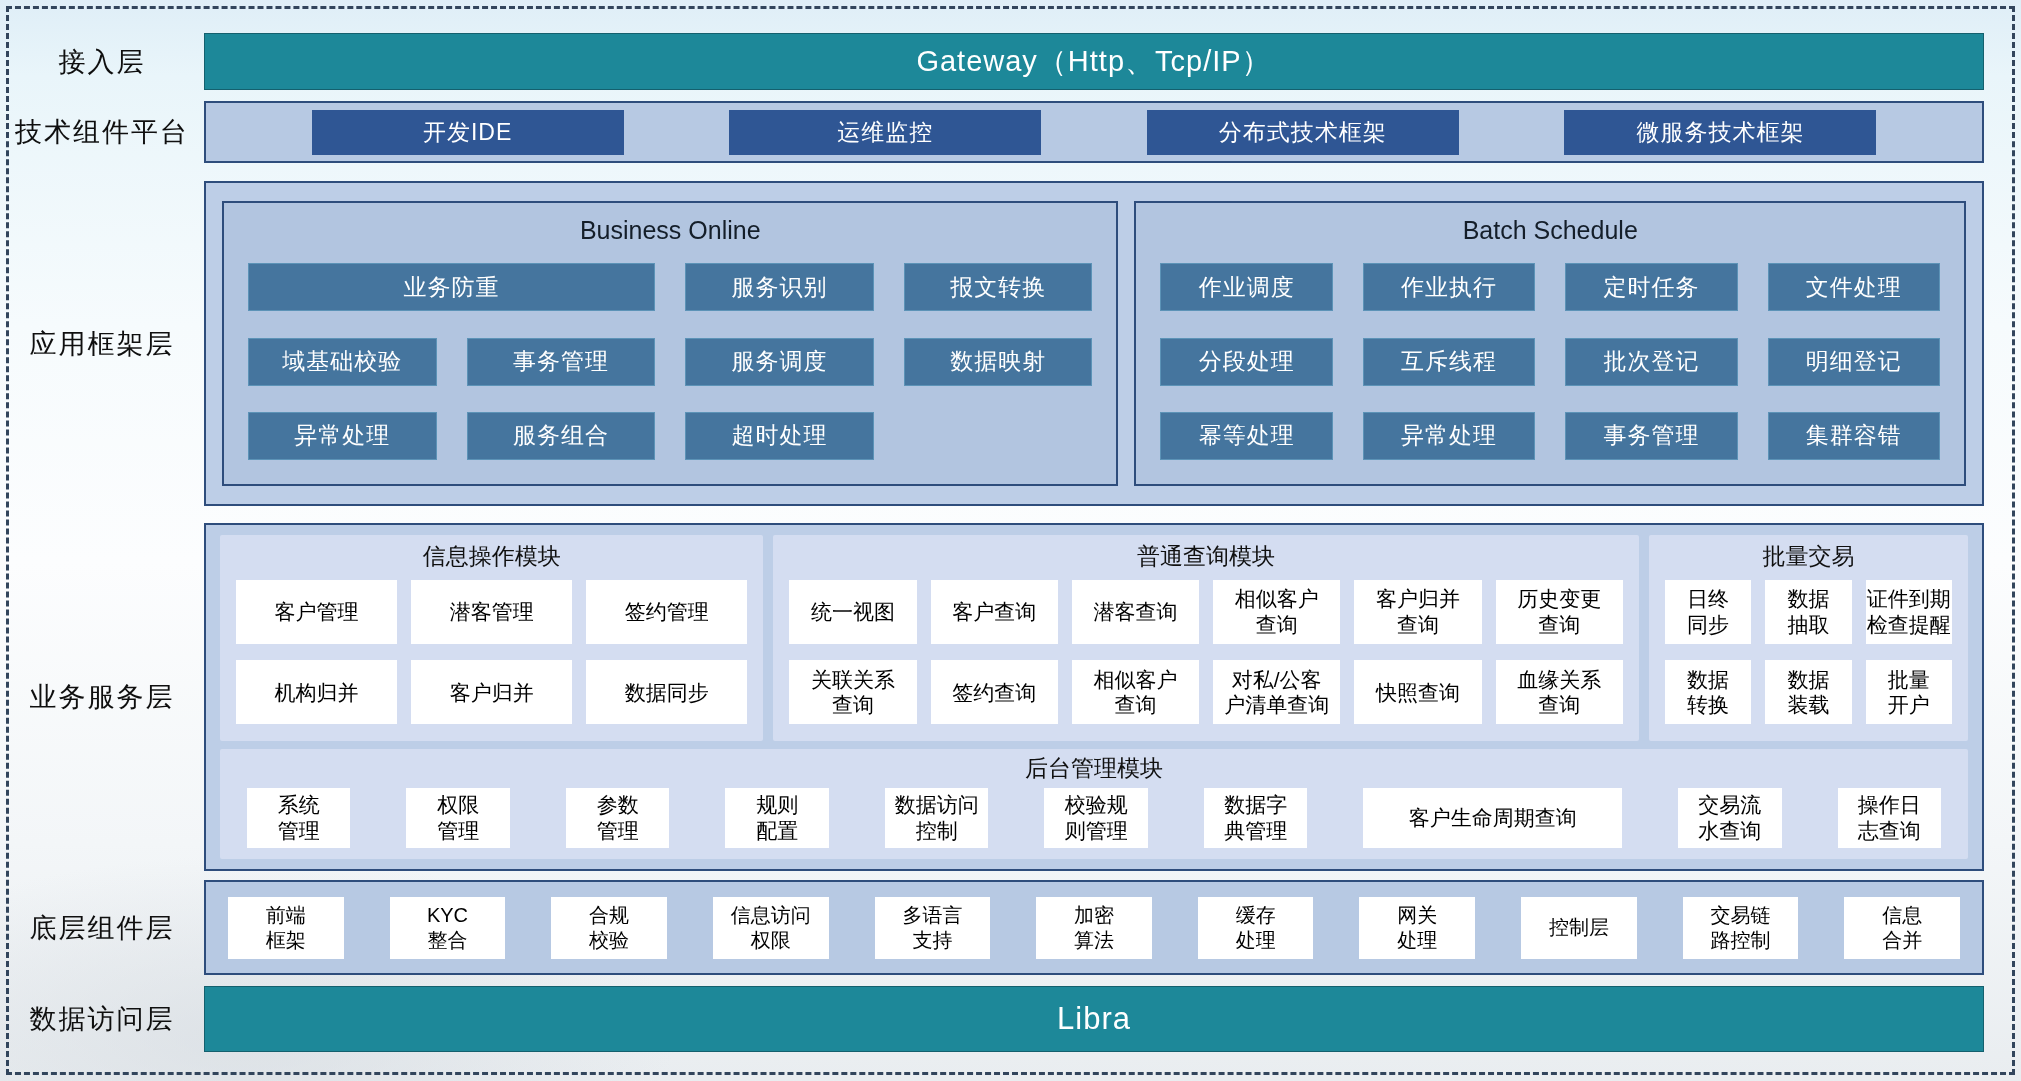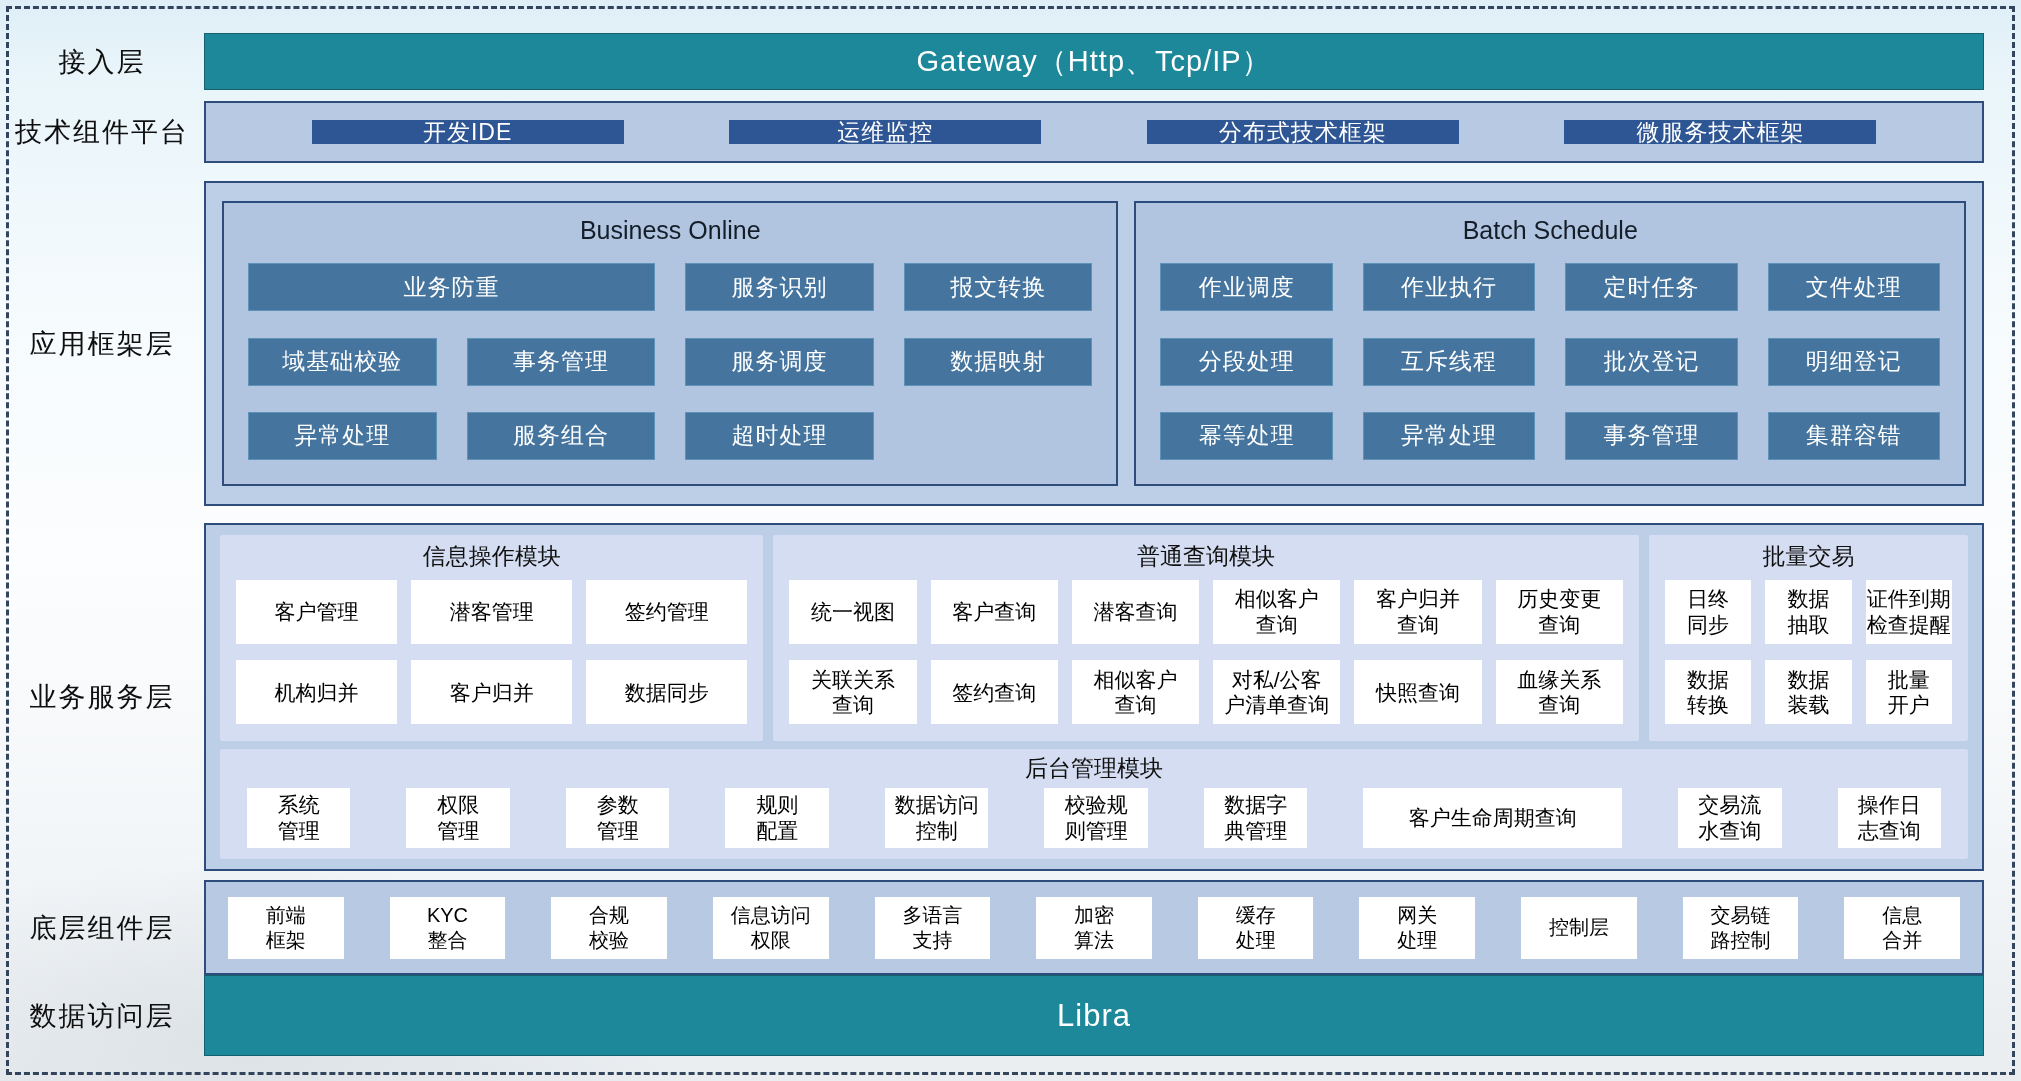--- a/index.html
+++ b/index.html
@@ -14,33 +14,33 @@
   }
   .dashed-frame { position:absolute; inset:6px; border:3px dashed #32455c; pointer-events:none; }
 
   .rows { position:absolute; top:33px; left:0; width:2021px; display:flex; flex-direction:column; }
   .row { display:flex; align-items:stretch; }
   .gutter { width:204px; display:flex; align-items:center; justify-content:center; }
   .layer-label { font-size:27px; color:#0f0f0f; letter-spacing:2px; white-space:nowrap; }
   .content { width:1780px; }
 
   .mb-a { margin-bottom:11px; } .mb-b { margin-bottom:18px; }
-  .mb-c { margin-bottom:17px; } .mb-d { margin-bottom:9px; }  .mb-e { }
+  .mb-c { margin-bottom:17px; } .mb-d { margin-bottom:9px; }  .mb-e { margin-bottom:11px; }
 
   .teal-bar {
     background:#1d8899; border:1px solid #14606e; color:#ffffff;
     display:flex; align-items:center; justify-content:center; font-size:29px; letter-spacing:1px;
   }
-  .h-gateway { height:57px; } .h-libra { height:81px; font-size:31px; }
+  .h-gateway { height:57px; } .h-libra { height:66px; font-size:31px; }
 
   .band { background:#b7c9e3; border:2px solid #2e4d7c; }
 
   .tech-band { height:62px; display:flex; align-items:center; justify-content:space-evenly; }
   .tech-btn {
-    width:312px; height:24px; background:#2f5694; color:#fff; font-size:23px;
+    width:312px; height:45px; background:#2f5694; color:#fff; font-size:23px;
     display:flex; align-items:center; justify-content:center; letter-spacing:1px;
   }
 
   .frame-band { height:325px; display:flex; gap:16px; padding:18px 16px; background:#bdcee7; }
   .frame-panel {
     background:#b2c5e0; border:2px solid #2e4d7c; padding:4px 24px 14px;
     display:flex; flex-direction:column;
   }
   .fp-left { flex:52; } .fp-right { flex:48; }
   .frame-title { text-align:center; font-size:25px; color:#141e29; height:46px; line-height:46px; }

